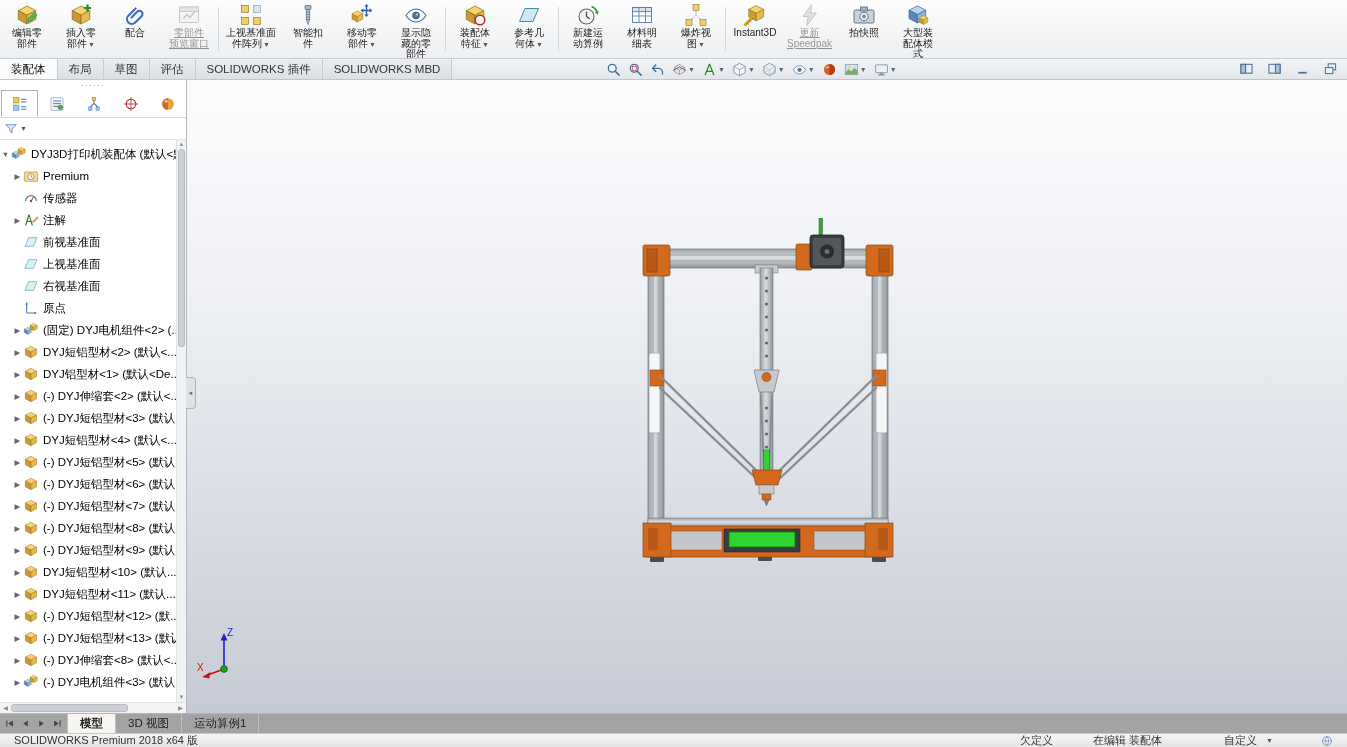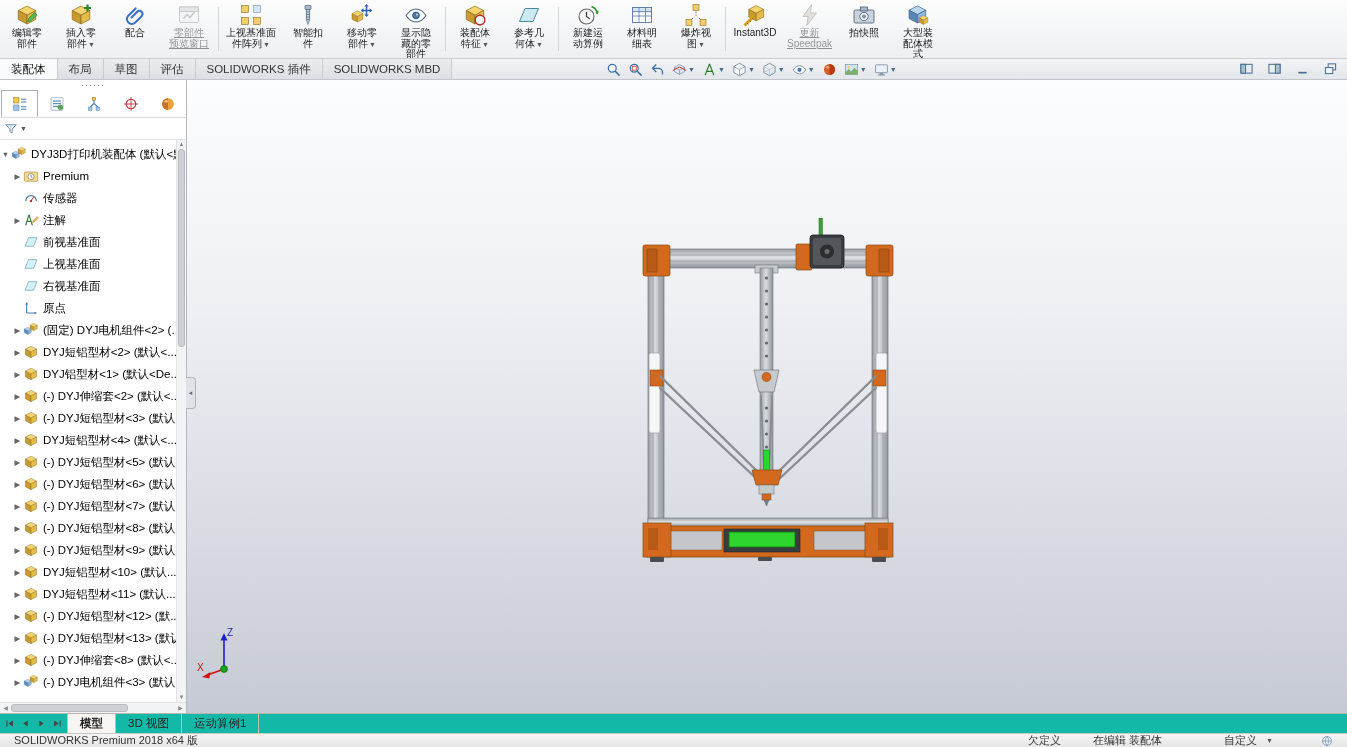--- a/index.html
+++ b/index.html
@@ -63,21 +63,21 @@
   .hs-thumb{position:absolute;top:1px;bottom:1px;left:0;width:70%;background:#cdd0d4;border:1px solid #b8bcc0;border-radius:3px;}
 
   .panel-splitter{position:absolute;left:186px;top:297px;width:9px;height:30px;background:#dfe2e6;border:1px solid #b0b4ba;border-left:none;border-radius:0 4px 4px 0;z-index:4;display:flex;align-items:center;justify-content:center;font-size:7px;color:#667;cursor:pointer;}
 
   
   .viewport{flex:1 1 auto;position:relative;background:linear-gradient(180deg,#fcfdfe 0%,#eef0f4 35%,#dcdfe6 65%,#c6cad4 100%);overflow:hidden;}
   .model{position:absolute;left:451px;top:138px;width:260px;height:355px;}
   .triad{position:absolute;left:10px;top:545px;width:56px;height:58px;}
 
   
-  .bottombar{height:19px;flex:0 0 19px;background:#14b8a6;border-top:1px solid #b8b5ae;display:flex;align-items:stretch;}
+  .bottombar{height:19px;flex:0 0 19px;background:#a3a3a3;border-top:1px solid #b8b5ae;display:flex;align-items:stretch;}
   .bb-nav{display:flex;align-items:center;padding:0 2px;gap:1px;border-right:1px solid #c2bfb8;}
   .bb-nav .nbtn{width:15px;height:15px;display:flex;align-items:center;justify-content:center;cursor:pointer;}
   .bb-nav svg{width:9px;height:9px;display:block;}
   .btabs{display:flex;align-items:stretch;}
   .btab{padding:0 12px;display:flex;align-items:center;font-size:11.5px;color:#222;border-right:1px solid #c2bfb8;cursor:pointer;}
   .btab.active{background:#f6f5f2;font-weight:bold;}
 
   
   .statusbar{height:13px;flex:0 0 13px;background:linear-gradient(#f4f4f4,#e6e6e6);border-top:1px solid #c8c8c8;display:flex;align-items:center;font-size:11px;color:#333;padding:0 14px;overflow:hidden;}
   .status-left{white-space:nowrap;}
@@ -1010,21 +1010,21 @@
         </div>
         <div class="btab">
           <span>运动算例1</span>
         </div>
       </div>
   </div>
 
   <div class="statusbar">
     <span class="status-left">SOLIDWORKS Premium 2018 x64 版</span>
     <div class="status-right" id="statusRight">
-        <span style="margin-right:32px">欠定义</span>
+        <span style="margin-right:40px">欠定义</span>
         <span style="margin-right:62px">在编辑 装配体</span>
         <span style="margin-right:9px">自定义</span>
         <span style="font-size:7px;color:#555;margin-right:48px">▼</span>
         <span class="st-icon">
           <svg viewBox="0 0 14 14" xmlns="http://www.w3.org/2000/svg">
             <circle cx="7" cy="7" r="5.2" fill="#e8f0f8" stroke="#7a94b5" stroke-width="1"></circle>
             <path d="M2 7h10M7 1.8a8 8 0 0 1 0 10.4M7 1.8a8 8 0 0 0 0 10.4" fill="none" stroke="#7a94b5" stroke-width="0.8"></path>
           </svg>
         </span>
       </div>

